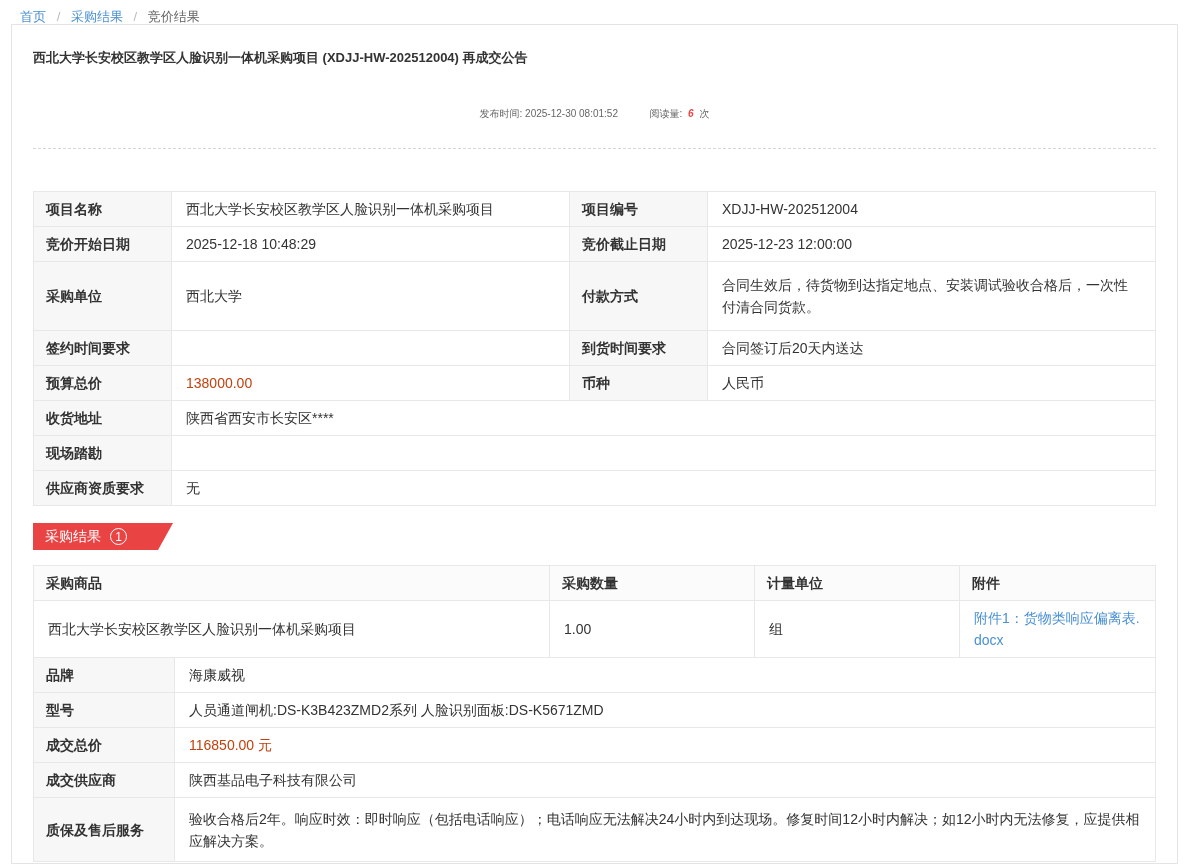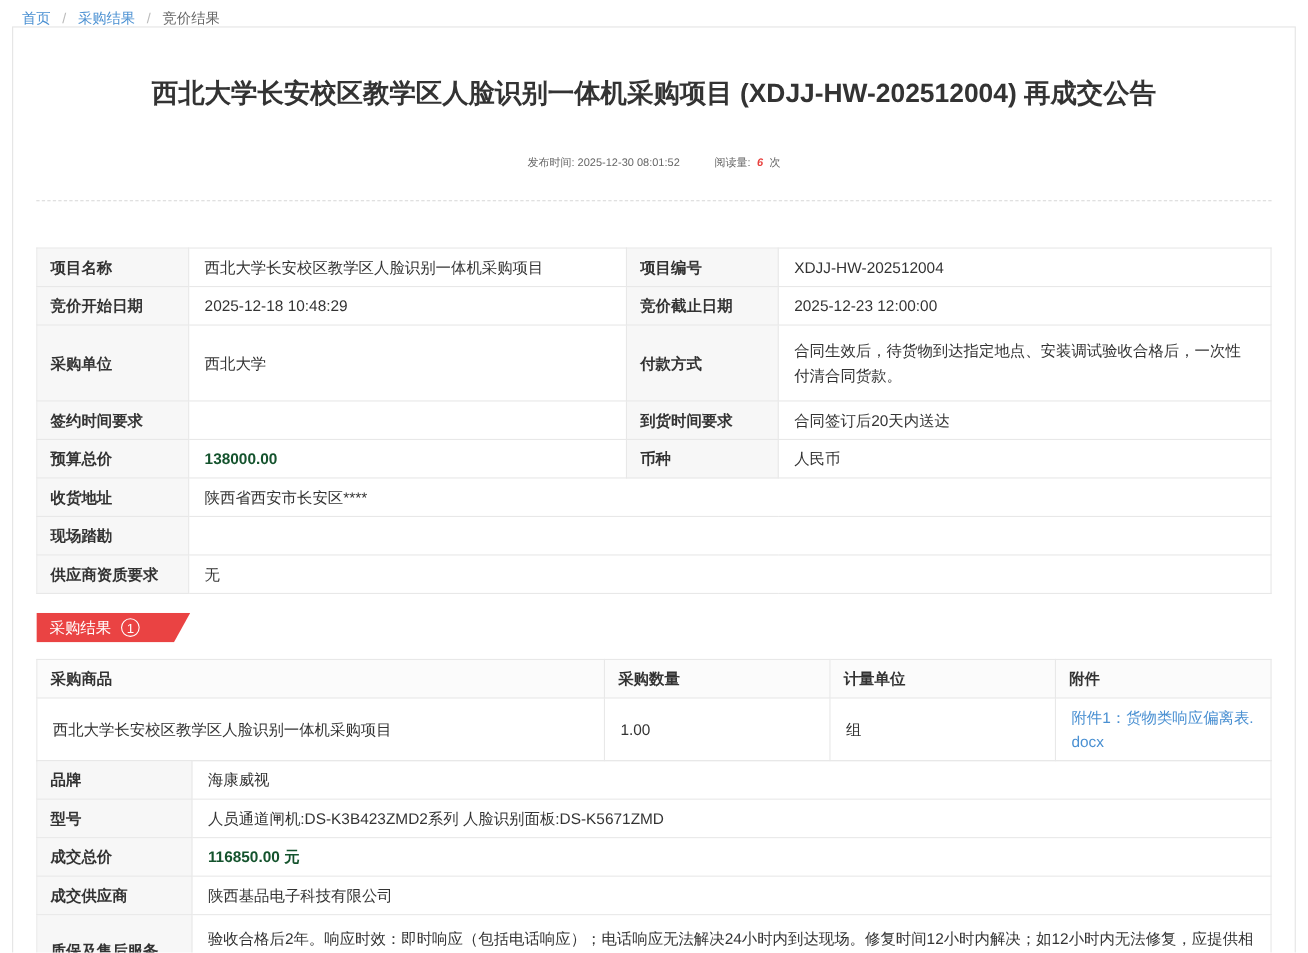--- a/index.html
+++ b/index.html
@@ -23,23 +23,23 @@
   
   .card {
     margin: 0 11px;
     border: 1px solid #e4e4e4;
     background: #fff;
     min-height: 840px;
     padding: 0 21px;
   }
   .title-block { border-bottom: 1px dashed #d6d6d6; padding-bottom: 27px; }
   .page-title {
-    margin-top: 44px;
-    text-align: center;
-    font-size: 24px;
+    margin-top: 24px;
+    text-align: left;
+    font-size: 13px;
     font-weight: bold;
     color: #333;
   }
   .meta {
     margin-top: 40px;
     text-align: center;
     font-size: 10px;
     color: #666;
   }
   .meta .gap { display: inline-block; width: 26px; }
@@ -63,21 +63,21 @@
   }
   td.lbl, th {
     background: #f7f7f7;
     font-weight: bold;
     color: #333;
     padding-left: 12px;
   }
   .tbl-project { margin-top: 42px; }
   .tbl-project tr { height: 35px; }
   .tbl-project tr.tall { height: 69px; }
-  .red-val { color: #14532d; font-weight: bold; }
+  .red-val { color: #c2410c; font-weight: normal; }
 
   
   .ribbon {
     margin-top: 17px;
     width: 140px;
     height: 27px;
     background: #ea4343;
     color: #fff;
     font-size: 14px;
     display: flex;

